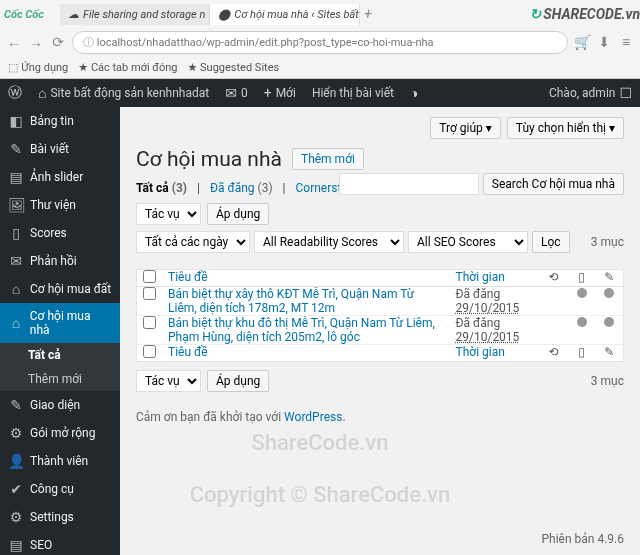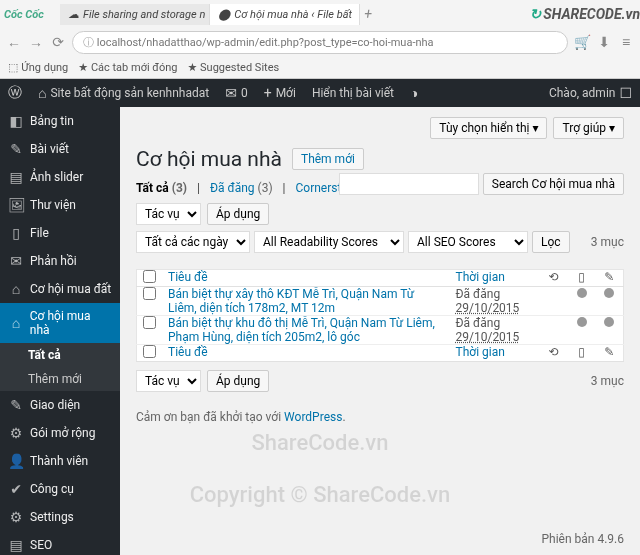--- a/index.html
+++ b/index.html
@@ -82,21 +82,21 @@
   <div class="tab-row">
     <div class="browser-logo">
         <span>Cốc Cốc</span>
       </div>
     <div class="tab">
         <span>☁</span>
         <span>File sharing and storage n</span>
       </div>
     <div class="tab active">
         <span>⬤</span>
-        <span>Cơ hội mua nhà ‹ File bất</span>
+        <span>Cơ hội mua nhà ‹ Sites bất</span>
       </div>
     <div class="nav-btn">+</div>
     <div style="flex:1"></div>
     <div class="sharecode-logo">
         <span class="green">↻</span>
         <span>SHARECODE.vn</span>
       </div>
   </div>
   <div class="addr-row">
     <span class="nav-btn">←</span>
@@ -157,21 +157,21 @@
     <div class="menu-item">
         <span class="ic">▤</span>
         <span>Ảnh slider</span>
       </div>
     <div class="menu-item">
         <span class="ic">🖼</span>
         <span>Thư viện</span>
       </div>
     <div class="menu-item">
         <span class="ic">▯</span>
-        <span>File</span>
+        <span>Scores</span>
       </div>
     <div class="menu-item">
         <span class="ic">✉</span>
         <span>Phản hồi</span>
       </div>
     <div class="menu-item">
         <span class="ic">⌂</span>
         <span>Cơ hội mua đất</span>
       </div>
     <div class="menu-item current">
@@ -204,22 +204,22 @@
       </div>
     <div class="menu-item">
         <span class="ic">▤</span>
         <span>SEO</span>
       </div>
 
   </div>
 
   <div class="content">
     <div class="top-actions">
+      <button class="btn"><span>Trợ giúp</span> ▾</button>
       <button class="btn"><span>Tùy chọn hiển thị</span> ▾</button>
-      <button class="btn"><span>Trợ giúp</span> ▾</button>
     </div>
     <div class="heading-row">
       <h1 class="heading">Cơ hội mua nhà</h1>
       <a class="add-new">Thêm mới</a>
     </div>
     <div class="filter-row">
       <span class="current"><span>Tất cả</span> <span class="count">(3)</span></span> |
       <a><span>Đã đăng</span> <span class="count">(3)</span></a> |
       <a><span>Cornerstone content</span> <span class="count">(0)</span></a>
     </div>

